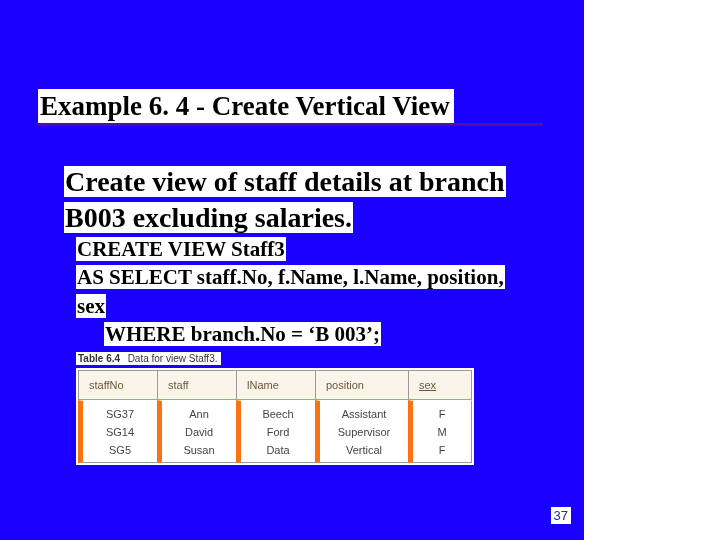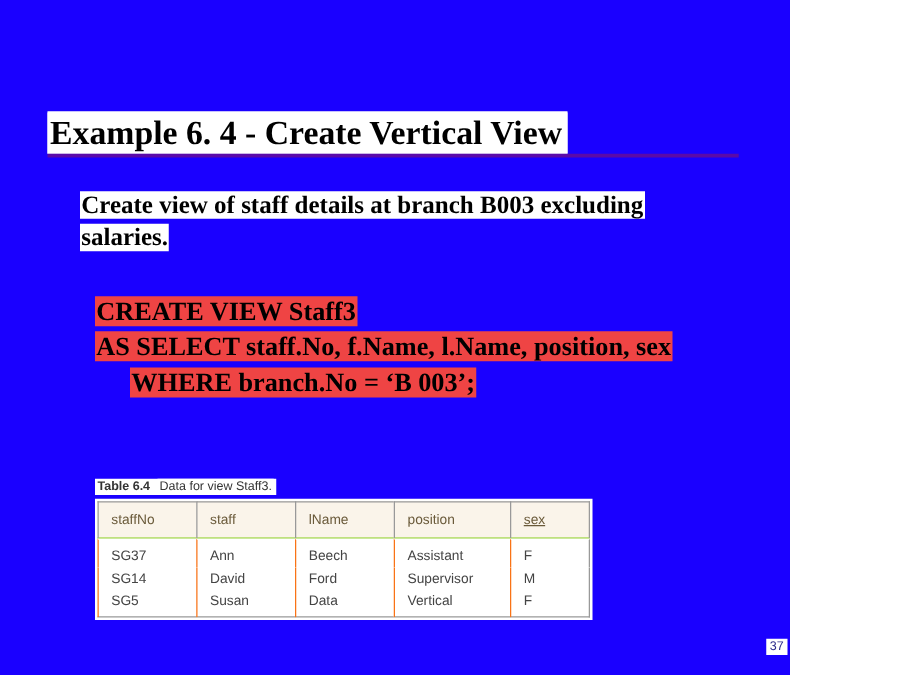--- a/index.html
+++ b/index.html
@@ -3,21 +3,21 @@
 <meta charset="utf-8">
 <style>
   html, body {
     margin: 0;
     padding: 0;
     width: 720px;
     height: 540px;
     overflow: hidden;
   }
   .slide {
-    width: 632px;
+    width: 584px;
     height: 540px;
     background: #1a00ff;
     position: relative;
     font-family: "Times New Roman", Times, serif;
     color: #000;
     box-sizing: border-box;
   }
   .title-block {
     position: absolute;
     top: 90px;
@@ -41,55 +41,55 @@
   .underline {
     position: absolute;
     top: 123px;
     left: 38px;
     right: 41px;
     height: 3px;
     background: #5a0aa8;
   }
   .desc {
     position: absolute;
-    top: 152px;
+    top: 164px;
     left: 64px;
     right: 60px;
-    font-size: 20px;
+    font-size: 28px;
     font-weight: bold;
     line-height: 1.2;
   }
   .desc span {
     background: #fff;
     padding: 0 1px;
     box-decoration-break: clone;
     -webkit-box-decoration-break: clone;
     line-height: 1.28;
   }
   .sql {
     position: absolute;
     top: 235px;
     left: 76px;
     right: 50px;
     font-size: 21px;
     font-weight: bold;
     font-family: "Times New Roman", Times, serif;
   }
   .sql div span {
-    background: #ef4444;
+    background: #ffffff;
     padding: 0 1px;
     box-decoration-break: clone;
     -webkit-box-decoration-break: clone;
     line-height: 1.35;
     margin-top: 32px;
   }
   .sql .ind1 { padding-left: 28px; }
   .table-area {
     position: absolute;
-    top: 384px;
+    top: 353px;
     left: 76px;
   }
   .caption {
     font-family: Arial, Helvetica, sans-serif;
     font-size: 10px;
     color: #333;
     margin-bottom: 4px;
   }
   .caption span {
     background: #fff;
@@ -116,40 +116,41 @@
     background: #faf4ea;
     border-top: 1px solid #999;
     border-bottom: 1px solid #84cc16;
     border-left: 1px solid #999;
     padding: 8px 10px;
     color: #6a5a3a;
   }
   .tbl thead th:last-child { border-right: 1px solid #999; }
   .tbl tbody td {
     background: #fff;
-    border-left: 1px solid #f97316;
+    border-left: 5px solid #f97316;
     padding: 3px 10px;
     color: #444;
+    text-align: center;
   }
   .tbl tbody td:last-child { border-right: 1px solid #999; }
   .tbl tbody tr:first-child td { padding-top: 7px; border-top: 1px solid #fff; }
   .tbl tbody tr:last-child td { border-bottom: 1px solid #999; padding-bottom: 6px; }
   .c-staffno { width: 58px; }
   .c-fname  { width: 58px; }
   .c-lname  { width: 58px; }
   .c-pos    { width: 72px; margin-left: 21px; }
   .c-sex    { width: 42px; text-decoration: underline; }
   .pagenum {
     position: absolute;
-    right: 2px;
+    right: 13px;
     bottom: 16px;
     background: #fff;
     color: #2a2a8a;
     font-family: Arial, Helvetica, sans-serif;
-    font-size: 10px;
+    font-size: 13px;
     padding: 1px 3px;
     text-align: right;
   }
 </style>
 </head>
 <body>
 
 <div class="slide">
 
   <div class="title-block">

